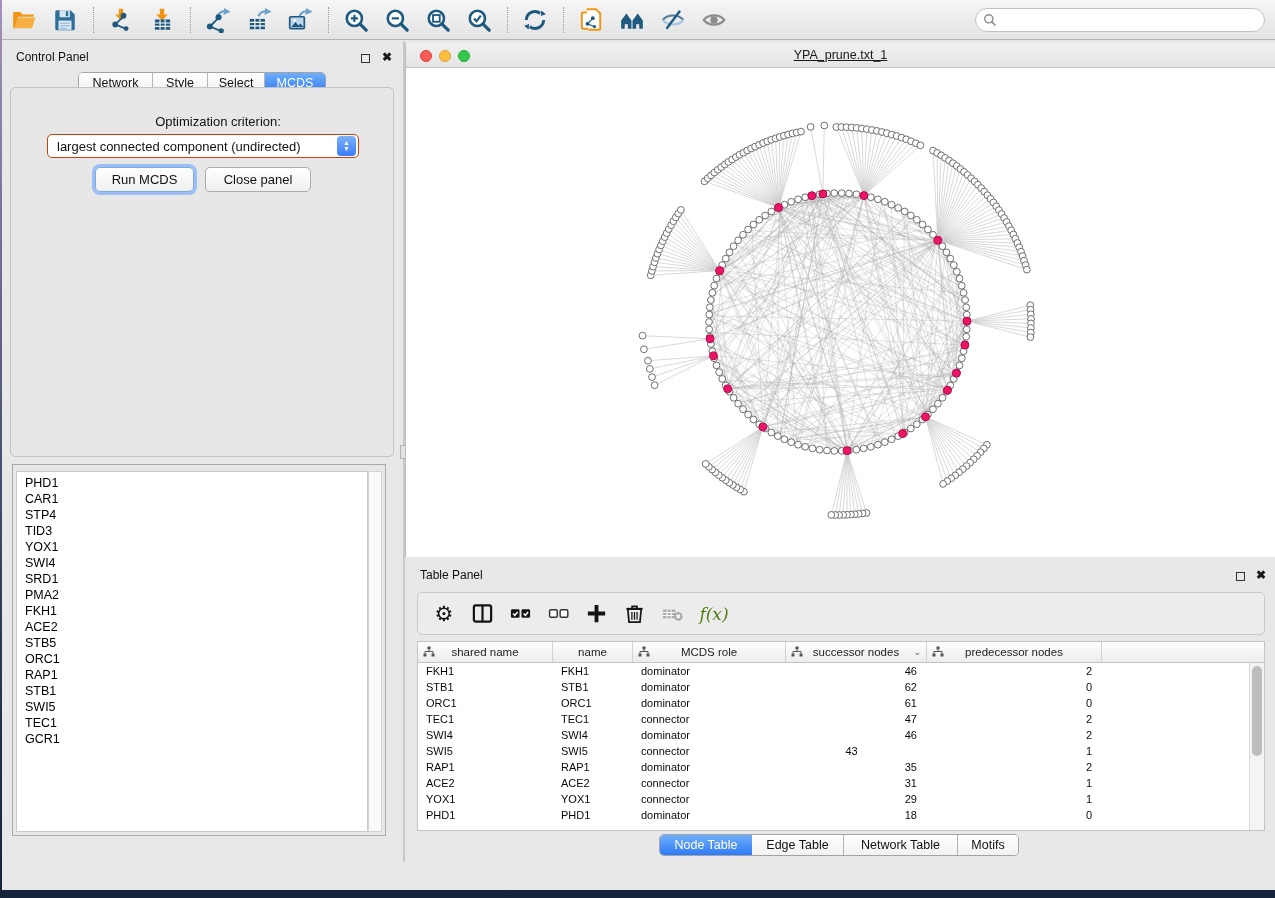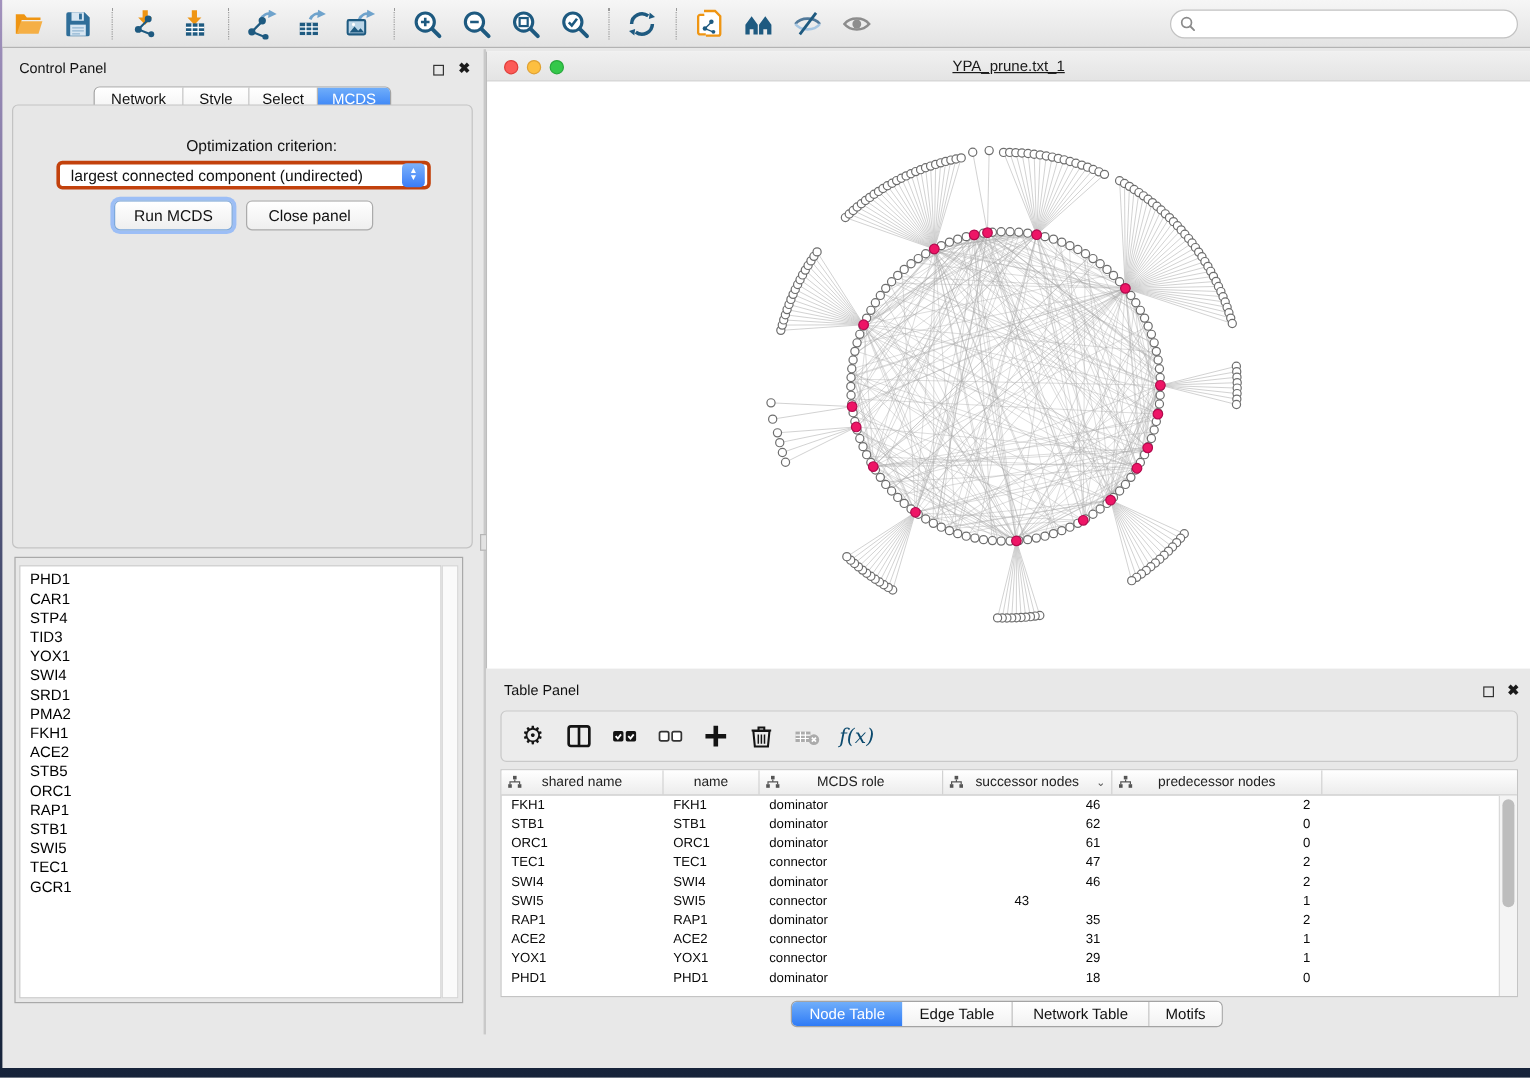--- a/index.html
+++ b/index.html
@@ -30,21 +30,21 @@
   .seg { position:absolute; display:flex; height:22px; border:1px solid #a3a3a3; border-radius:5px;
     overflow:hidden; background:#fff; font-size:12.5px; }
   .seg .s { display:flex; align-items:center; justify-content:center; color:#111; background:linear-gradient(#fff,#f2f2f2);
     border-right:1px solid #b5b5b5; }
   .seg .s:last-child { border-right:none; }
   .seg .s.active { background:linear-gradient(#70aefa,#2f7bf6); color:#fff; border-right:none; }
 
   .cp-box { position:absolute; left:8px; top:87px; width:384px; height:370px; background:#e7e7e7;
     border:1px solid #c3c3c3; border-radius:5px; }
   .opt-label { position:absolute; left:16px; top:26px; width:100%; text-align:center; font-size:13px; color:#111; }
-  .select { position:absolute; left:36px; top:46px; width:312px; height:24px; background:#fff; border:3px solid #c2410c;
+  .select { position:absolute; left:36px; top:46px; width:312px; height:24px; background:#fff; border:1px solid #c2410c;
     border-radius:5px; display:flex; align-items:center; font-size:13px; color:#111; }
   .select .txt { flex:1; padding-left:9px; white-space:nowrap; overflow:hidden; }
   .select .stepper { width:19px; height:20px; margin-right:2px; border-radius:4px;
     background:linear-gradient(#7cb2fb,#3a7cf7); display:flex; flex-direction:column; align-items:center; justify-content:center; }
   .select .stepper span { color:#fff; font-size:7px; line-height:6px; font-weight:bold; }
   .btn { position:absolute; height:25px; background:linear-gradient(#ffffff,#efefef); border:1px solid #ababab;
     border-radius:5px; font-size:13px; color:#111; display:flex; align-items:center; justify-content:center; }
   .btn.focusring { box-shadow:0 0 0 3px rgba(110,165,255,.62); border-color:#7da9dd; }
 
   .groupbox { position:absolute; left:10px; top:464px; width:374px; height:372px; border:1px solid #a9a9a9; }
@@ -65,21 +65,21 @@
   .light { position:absolute; top:7px; width:12px; height:12px; border-radius:50%; }
   .net-canvas { position:absolute; left:0; top:25px; width:870px; height:489px; background:#fff; }
 
   
   .tp-title { position:absolute; left:418px; top:568px; font-size:12px; color:#111; }
   .tp-toolbar { position:absolute; left:415px; top:592px; width:848px; height:43px; background:#ececec;
     border:1px solid #c9c9c9; border-radius:5px; display:flex; align-items:center; padding-left:12px; }
   .tp-toolbar .tb { width:28px; height:28px; margin-right:10px; }
   .tp-toolbar .tb svg { width:23px; height:23px; }
   .gearglyph { font-size:21px; color:#151515; line-height:21px; }
-  .fxglyph { font-family:"DejaVu Serif", serif; font-style:italic; font-size:17px; color:#0c4a6e;text-align:right; }
+  .fxglyph { font-family:"DejaVu Serif", serif; font-style:italic; font-size:17px; color:#4d7c0f;text-align:right; }
 
   .tbl { position:absolute; left:415px; top:641px; width:848px; height:190px; background:#fff; border:1px solid #c4c4c4; }
   .tbl-head { position:absolute; left:0; top:0; height:21px; display:flex;
     background:linear-gradient(#ffffff,#ececec); border-bottom:1px solid #c4c4c4; width:100%; }
   .th { display:flex; align-items:center; justify-content:center; border-right:1px solid #d2d2d2;
     font-size:11.5px; color:#222; position:relative; }
   .th svg.tree { position:absolute; left:5px; width:12px; height:12px; }
   .th .sort { position:absolute; right:5px; font-size:9px; color:#555; }
   .tbl-body { position:absolute; left:0; top:21px; right:15px; bottom:0; overflow:hidden; }
   .tr { display:flex; height:16px; align-items:center; }

